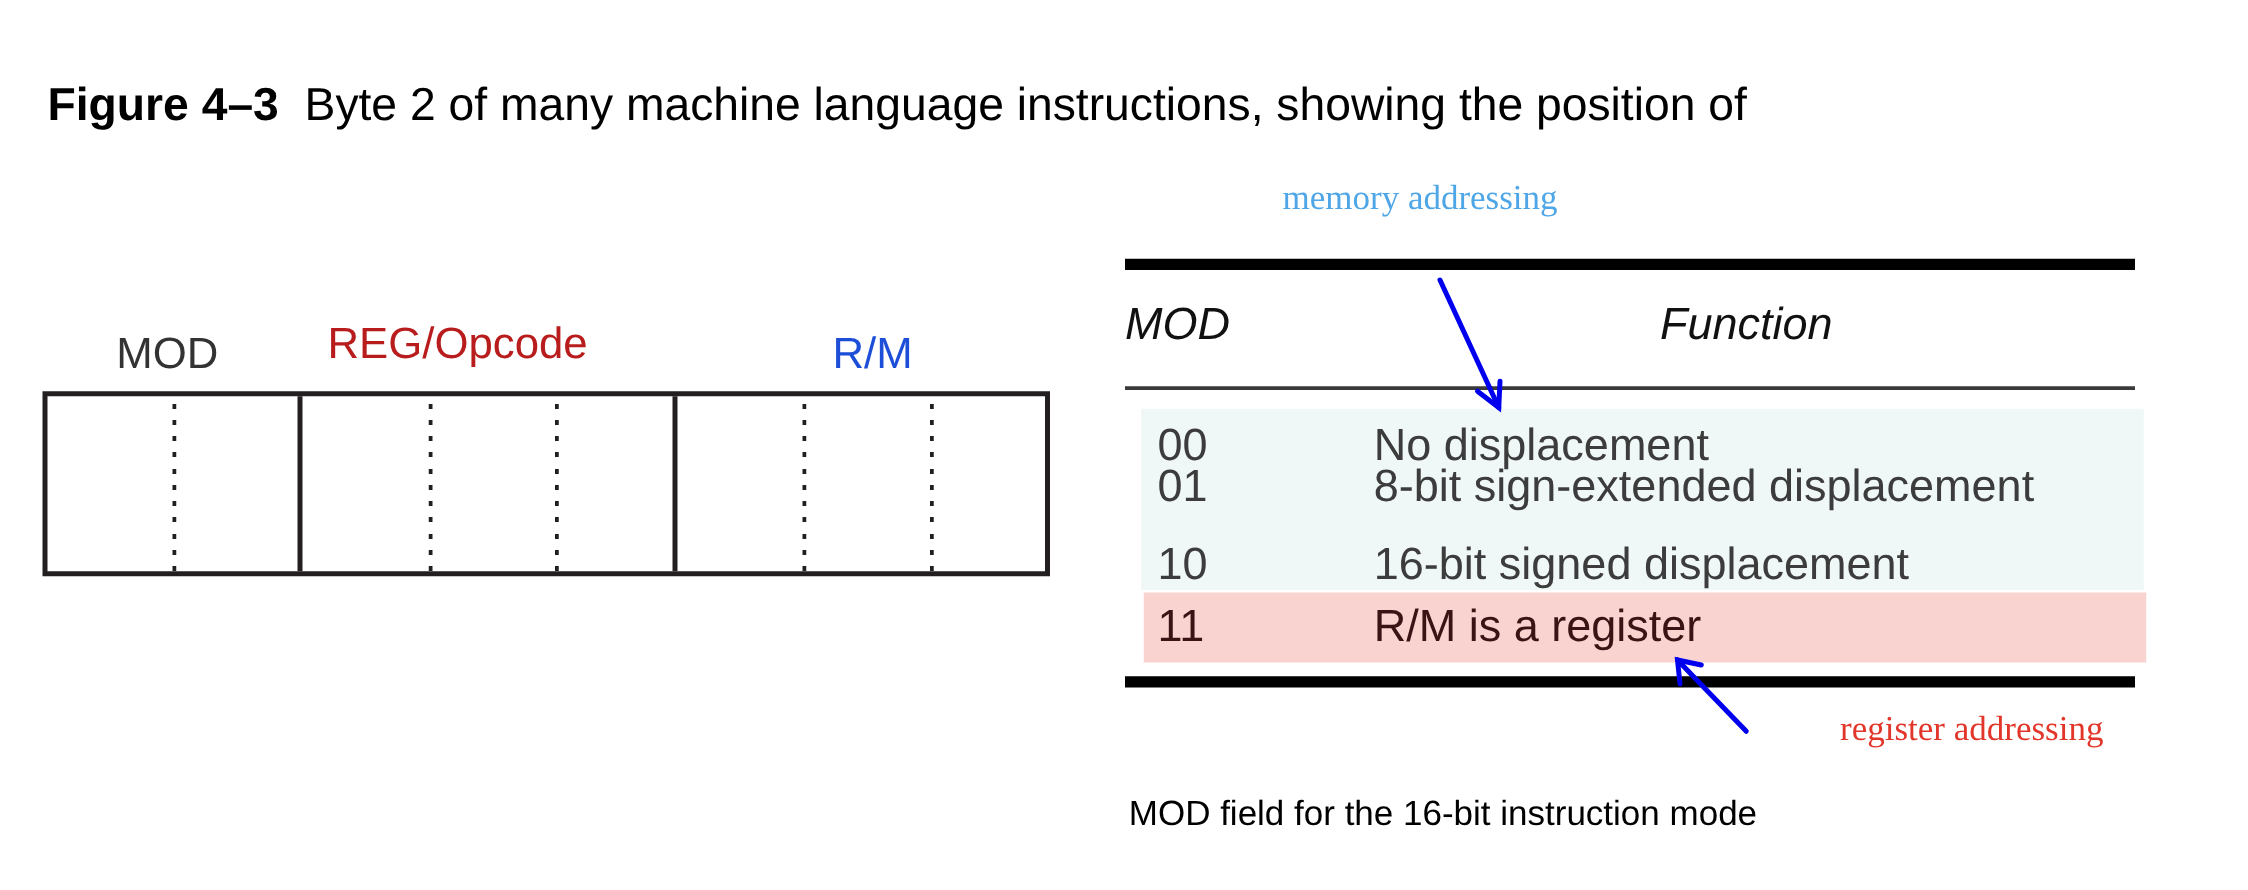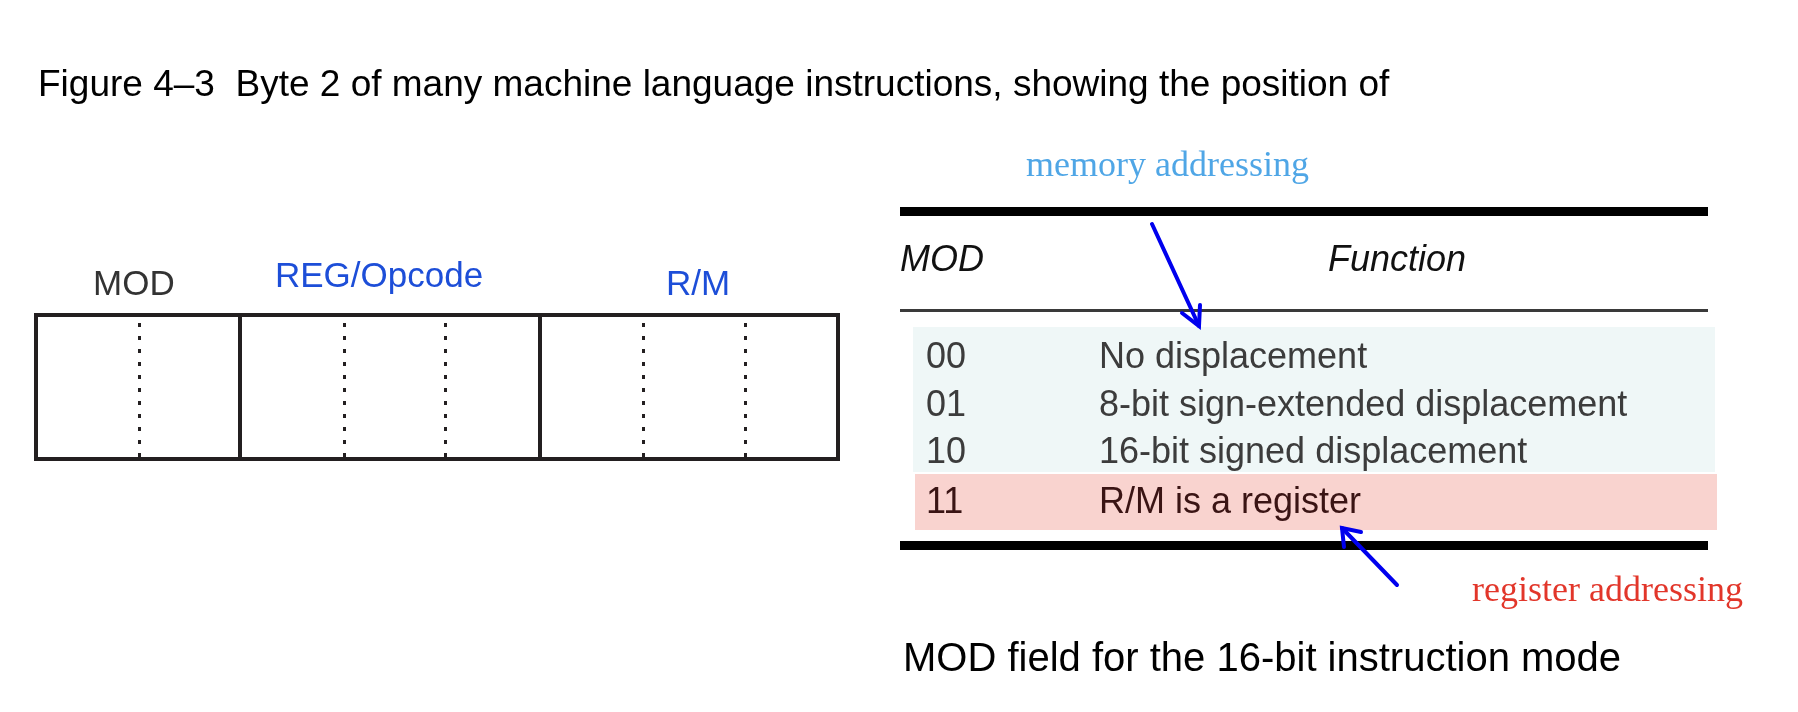--- a/index.html
+++ b/index.html
@@ -1,53 +1,53 @@
 <!DOCTYPE html>
 <html><head>
 <meta charset="utf-8">
 <style>
   html, body { margin: 0; padding: 0; background: #ffffff; }
   body { width: 1798px; height: 712px; position: relative; overflow: hidden;
          font-family: "Liberation Sans", sans-serif; color: #000; }
   .caption { position: absolute; left: 38px; top: 60px; font-size: 37px; line-height: 48px; color: #000; }
-  .caption b { font-weight: normal; }
+  .caption b { font-weight: bold; }
 
   .field-label { position: absolute; font-size: 35px; color: #222; }
   #lbl-mod { left: 93px; top: 263px; color: #333; }
-  #lbl-reg { left: 275px; top: 255px; color: #1d4ed8; }
+  #lbl-reg { left: 262px; top: 255px; color: #b91c1c; }
   #lbl-rm  { left: 666px; top: 263px; color: #1d4ed8; }
 
   .byte-box { position: absolute; left: 34px; top: 313px; width: 806px; height: 148px;
               border: 4px solid #231f20; box-sizing: border-box; }
   .divider { position: absolute; top: 0; width: 4px; height: 100%; background: #231f20; }
   .dots { position: absolute; top: 6px; height: 134px; width: 3px;
           background-image: repeating-linear-gradient(to bottom, #231f20 0 4px, transparent 4px 13px); }
 
-  .note { position: absolute; font-family: "Liberation Serif", serif; font-size: 36px; }
+  .note { position: absolute; font-family: "Liberation Serif", serif; font-size: 28px; }
   #note-mem { left: 1026px; top: 143px; color: #4fa6e6; }
   #note-reg { left: 1424px; top: 568px; color: #e2362a; margin-left: 48px; }
 
   .rule-thick { position: absolute; left: 900px; width: 808px; height: 9px; background: #000; }
   .rule-thin  { position: absolute; left: 900px; width: 808px; height: 3px; background: #3a3a3a; }
 
   .th { position: absolute; font-style: italic; font-size: 36px; color: #111; }
   #th-mod { left: 900px; top: 238px; }
   #th-fn  { left: 1328px; top: 238px; }
 
   .band { position: absolute; }
   #band-mem { left: 913px; top: 327px; width: 802px; height: 145px; background: #eff7f7; }
   #band-reg { left: 915px; top: 474px; width: 802px; height: 56px; background: #f9d3cf; }
 
   .row { position: absolute; left: 926px; width: 780px; height: 46px; font-size: 36px; }
   .row .code { position: absolute; left: 0; top: 0; }
   .row .fn   { position: absolute; left: 173px; top: 0; }
   .row.mem { color: #3c3c3c; }
   .row.reg { color: #3a1414; }
 
-  .footer { position: absolute; left: 903px; top: 635px; font-size: 40px; color: #000; }
+  .footer { position: absolute; left: 903px; top: 635px; font-size: 28px; color: #000; }
 
   svg.arrows { position: absolute; left: 0; top: 0; width: 1798px; height: 712px; pointer-events: none; }
 </style>
 </head>
 <body>
 
 <div class="caption">
   <div><b>Figure 4–3</b>&nbsp; <span>Byte 2 of many machine language instructions, showing the position of</span></div>
 </div>
 
@@ -72,21 +72,21 @@
 <div class="th" id="th-fn">Function</div>
 <div class="rule-thin" style="top:309px;"></div>
 
 <div class="band" id="band-mem"></div>
 <div class="band" id="band-reg"></div>
 
 <div class="row mem" style="top:335px;">
   <span class="code">00</span>
   <span class="fn">No displacement</span>
 </div>
-<div class="row mem" style="top:383px;text-align:center;">
+<div class="row mem" style="top:368px;text-align:center;">
   <span class="code">01</span>
   <span class="fn">8-bit sign-extended displacement</span>
 </div>
 <div class="row mem" style="top:430px;">
   <span class="code">10</span>
   <span class="fn">16-bit signed displacement</span>
 </div>
 <div class="row reg" style="top:480px;">
   <span class="code">11</span>
   <span class="fn">R/M is a register</span>

